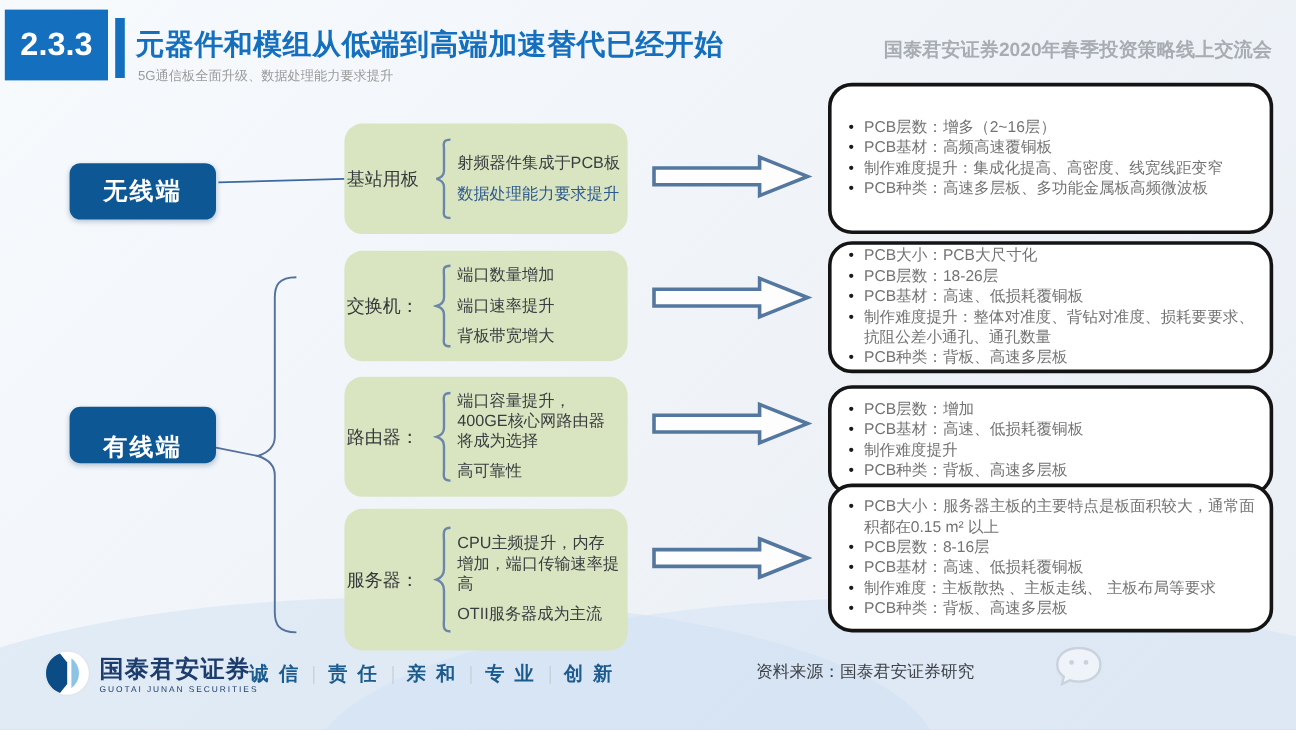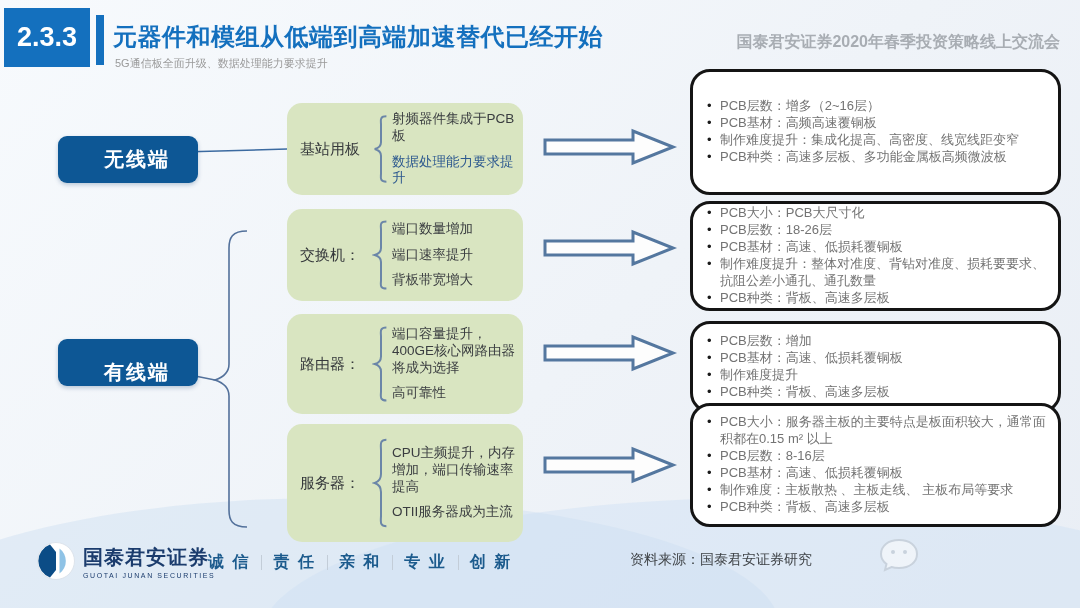--- a/index.html
+++ b/index.html
@@ -21,26 +21,26 @@
   .subtitle { position:absolute; left:115px; top:56px; font-size:11px; color:#9a9a9a; }
   .conference { position:absolute; right:20px; top:32px; font-size:16px; font-weight:bold; color:#A8ADB3; }
 
   
   .overlay { position:absolute; left:0; top:0; width:1080px; height:608px; pointer-events:none; }
 
   
   .side-box { position:absolute; left:58px; width:122px; height:47px; background:#0D5795;
     border-radius:9px; color:#fff; font-size:20px; font-weight:bold;
     display:flex; align-items:center; justify-content:center; letter-spacing:2px;
-    box-shadow:0 2px 4px rgba(13,60,110,.25);padding-left:18px; }
+    box-shadow:0 2px 4px rgba(13,60,110,.25); }
 
   
   .green-box { position:absolute; left:287px; width:236px; background:#D9E5C1;
     border-radius:15px; display:flex; align-items:center; padding:0; box-sizing:border-box; }
-  .gb-label { flex:0 0 72px; padding-left:13px; font-size:15px; color:#35383b; }
+  .gb-label { flex:0 0 72px; padding-left:2px; font-size:15px; color:#35383b; }
   .gb-brace { flex:0 0 18px; }
   .gb-items { flex:1 1 auto; display:flex; flex-direction:column; justify-content:center;
     gap:9px; padding:8px 6px 8px 2px; }
   .gb-item { font-size:13.5px; line-height:1.25; color:#3a3d40; }
   .gb-item.hl { color:#2E5A8F; }
 
   
   .arrow { position:absolute; left:541px; width:138px; height:40px; }
 
   

